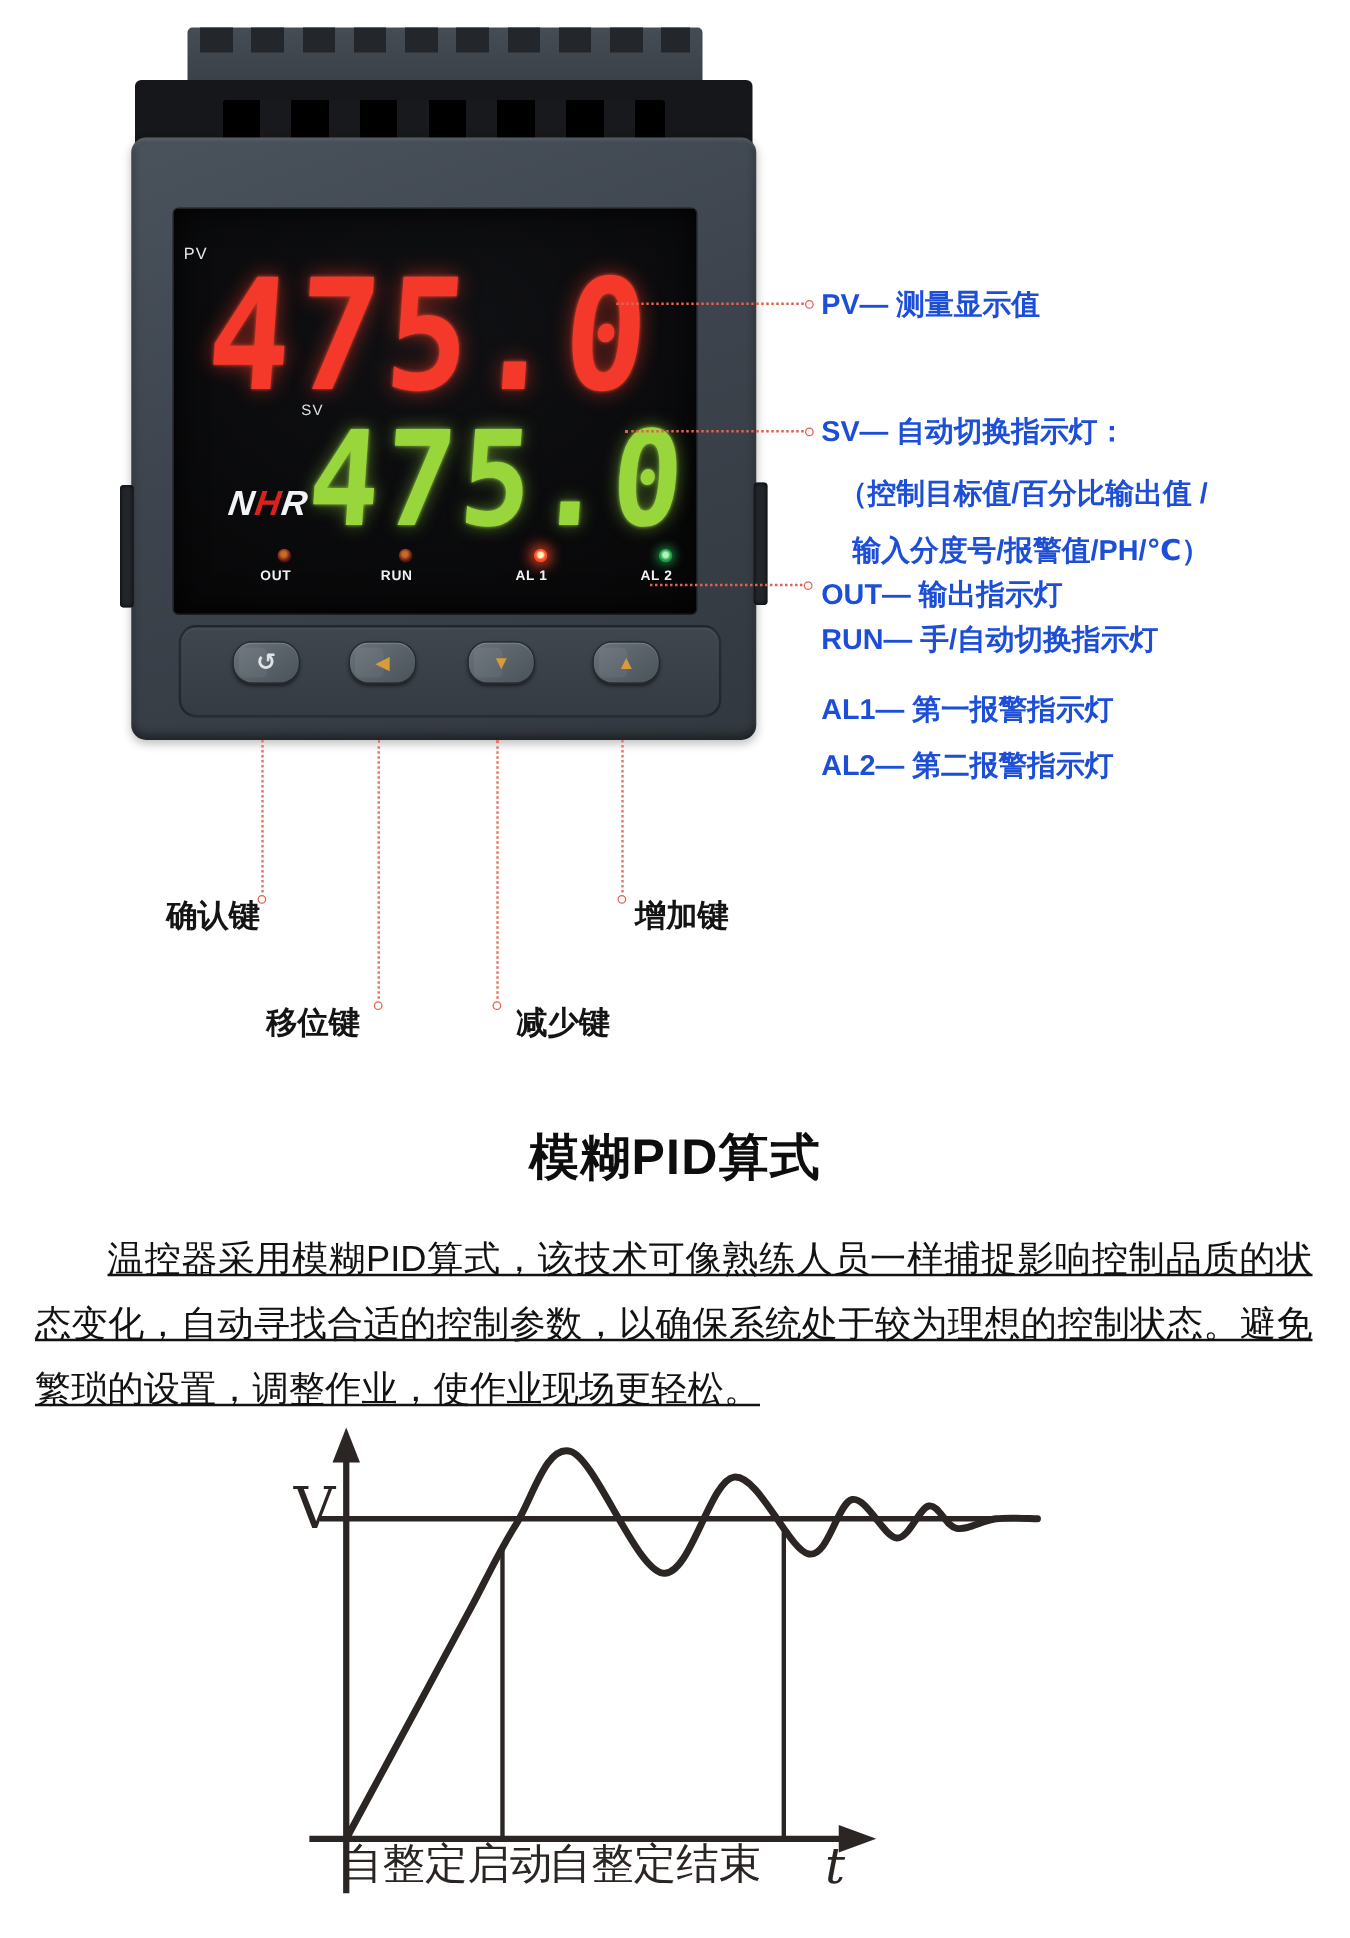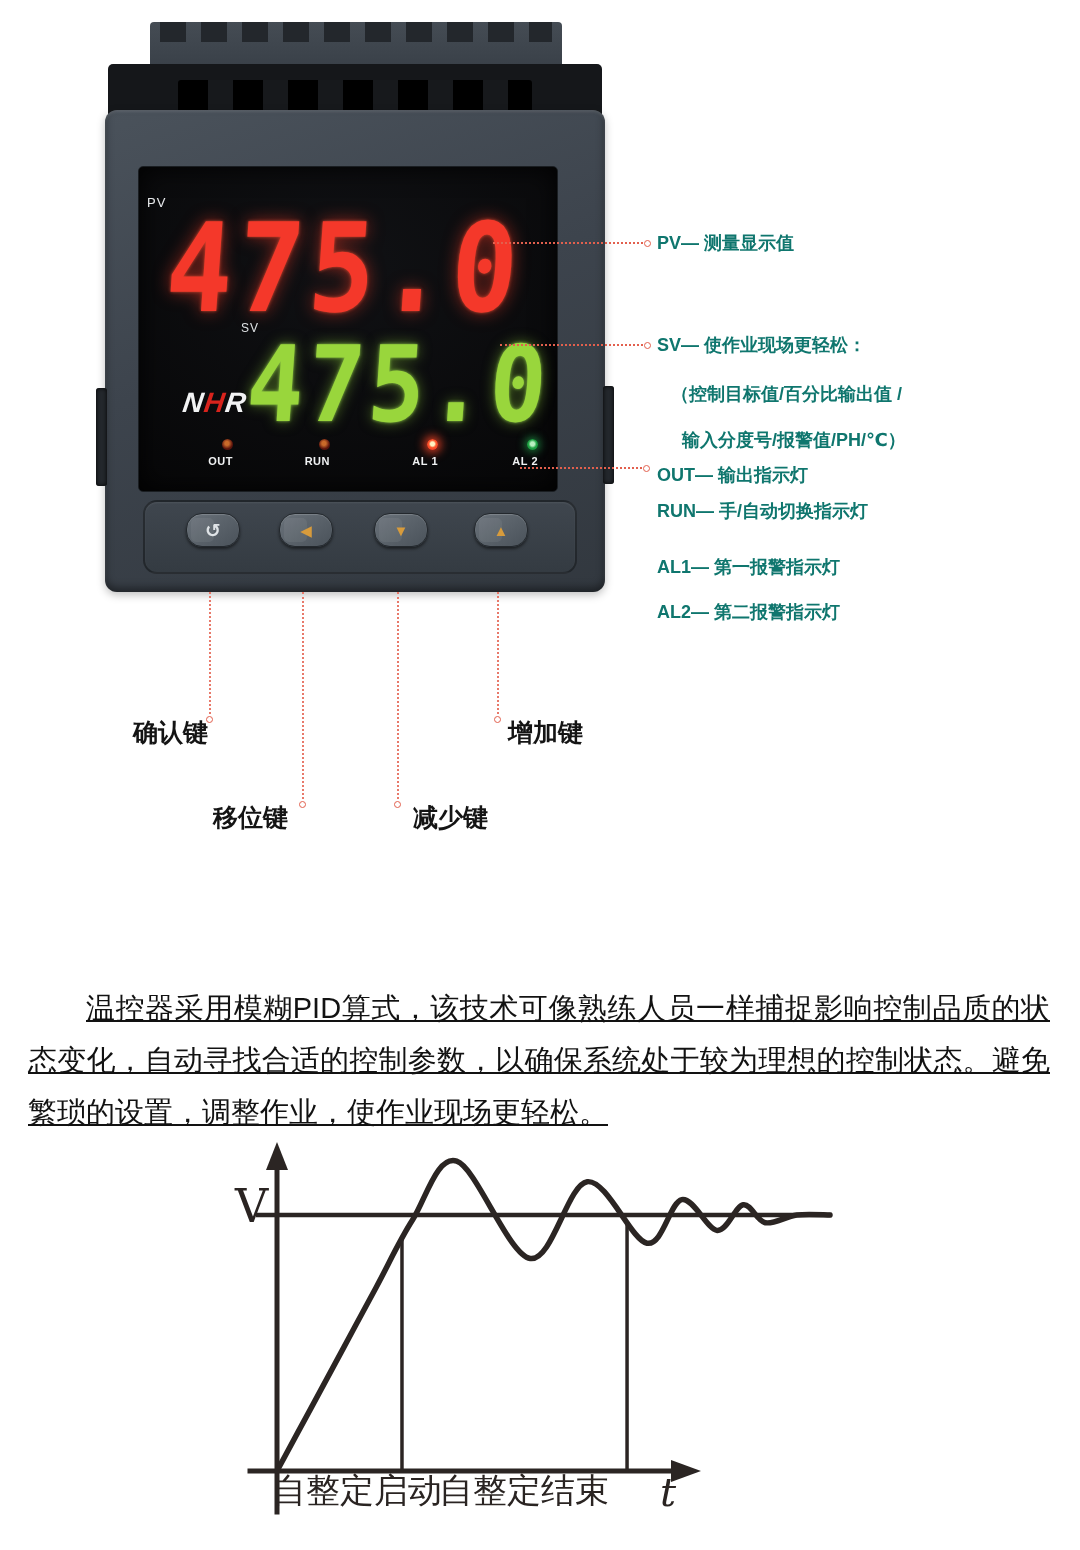--- a/index.html
+++ b/index.html
@@ -60,21 +60,21 @@
 
   
   .lead-h{height:0;border-top:2px dotted #e2604e;}
   .lead-h::after{content:"";position:absolute;right:-8px;top:-4px;width:5px;height:5px;border:1.5px solid #e2604e;
     border-radius:50%;background:#fff;}
   .lead-v{width:0;border-left:2px dotted #e8796a;}
   .lead-v::after{content:"";position:absolute;bottom:-9px;left:-5px;width:5px;height:5px;border:1.5px solid #e2604e;
     border-radius:50%;background:#fff;}
 
   
-  .note{font-size:18px;font-weight:600;color:#0f766e;line-height:32px;white-space:nowrap;}
+  .note{font-size:23px;font-weight:600;color:#1d4ed8;line-height:32px;white-space:nowrap;}
   .keynote{font-size:25px;font-weight:600;color:#141414;white-space:nowrap;}
 
   
   .heading{top:898px;left:0;width:1080px;display:flex;justify-content:center;gap:58px;
     font-size:40px;font-weight:bold;color:#0d0d0d;letter-spacing:1px;}
   .para{top:982px;left:28px;width:1022px;font-size:29px;line-height:52px;color:#121212;
     text-indent:58px;text-align:justify;word-break:break-all;text-decoration:underline;}
 
   
   .chart{left:220px;top:1140px;width:690px;height:410px;}
@@ -141,34 +141,35 @@
 
 <div class="abs lead-h" style="left:493px;top:242px;width:150px;"></div>
 <div class="abs lead-h" style="left:500px;top:344px;width:143px;"></div>
 <div class="abs lead-h" style="left:520px;top:467px;width:122px;"></div>
 <div class="abs lead-v" style="left:209px;top:592px;height:122px;"></div>
 <div class="abs lead-v" style="left:302px;top:592px;height:207px;"></div>
 <div class="abs lead-v" style="left:397px;top:592px;height:207px;"></div>
 <div class="abs lead-v" style="left:497px;top:592px;height:122px;"></div>
 
 <div class="abs note" style="left:657px;top:227px;">PV— 测量显示值</div>
-<div class="abs note" style="left:657px;top:329px;">SV— 使作业现场更轻松：</div>
+<div class="abs note" style="left:657px;top:329px;">SV— 自动切换指示灯：</div>
 <div class="abs note" style="left:671px;top:378px;">（控制目标值/百分比输出值 /</div>
 <div class="abs note" style="left:682px;top:424px;">输入分度号/报警值/PH/℃）</div>
 <div class="abs note" style="left:657px;top:459px;">OUT— 输出指示灯</div>
 <div class="abs note" style="left:657px;top:495px;">RUN— 手/自动切换指示灯</div>
 <div class="abs note" style="left:657px;top:551px;">AL1— 第一报警指示灯</div>
 <div class="abs note" style="left:657px;top:596px;">AL2— 第二报警指示灯</div>
 
 <div class="abs keynote" style="left:133px;top:716px;">确认键</div>
 <div class="abs keynote" style="left:508px;top:716px;">增加键</div>
 <div class="abs keynote" style="left:213px;top:801px;">移位键</div>
 <div class="abs keynote" style="left:413px;top:801px;">减少键</div>
 
 <div class="abs heading">
+  <span>模糊PID算式</span>
 </div>
 <div class="abs para">温控器采用模糊PID算式，该技术可像熟练人员一样捕捉影响控制品质的状态变化，自动寻找合适的控制参数，以确保系统处于较为理想的控制状态。避免繁琐的设置，调整作业，使作业现场更轻松。</div>
 
 <svg id="chart-svg" class="abs chart" viewBox="0 0 690 410">
   <line class="axis" x1="57" y1="16" x2="57" y2="372"></line>
   <polygon points="57,2 46,30 68,30" fill="#2b2523"></polygon>
   <line class="axis" x1="30" y1="331" x2="455" y2="331"></line>
   <polygon points="481,331 451,320 451,342" fill="#2b2523"></polygon>
   <line class="sp-line" x1="36" y1="75" x2="612" y2="75"></line>
   <path id="curve-path" class="curve" d="M57.0 331.0 C62.5 320.8 79.1 290.0 90.2 269.6 C101.2 249.1 112.3 228.6 123.4 208.1 C134.4 187.6 145.0 168.0 156.5 146.7 C168.1 125.3 179.1 101.0 192.5 80.1 C205.8 59.2 217.1 14.8 236.7 21.2 C256.4 27.6 288.5 115.1 310.3 118.5 C332.0 121.9 347.8 44.3 367.2 41.7 C386.7 39.2 411.2 100.2 427.0 103.2 C442.7 106.1 450.1 61.8 461.8 59.6 C473.5 57.5 487.0 89.5 497.2 90.4 C507.4 91.2 515.2 66.0 523.2 64.8 C531.2 63.5 536.4 81.0 545.3 82.7 C554.2 84.4 566.0 76.3 576.8 75.0 C587.6 73.7 604.5 75.0 610.0 75.0"></path>

